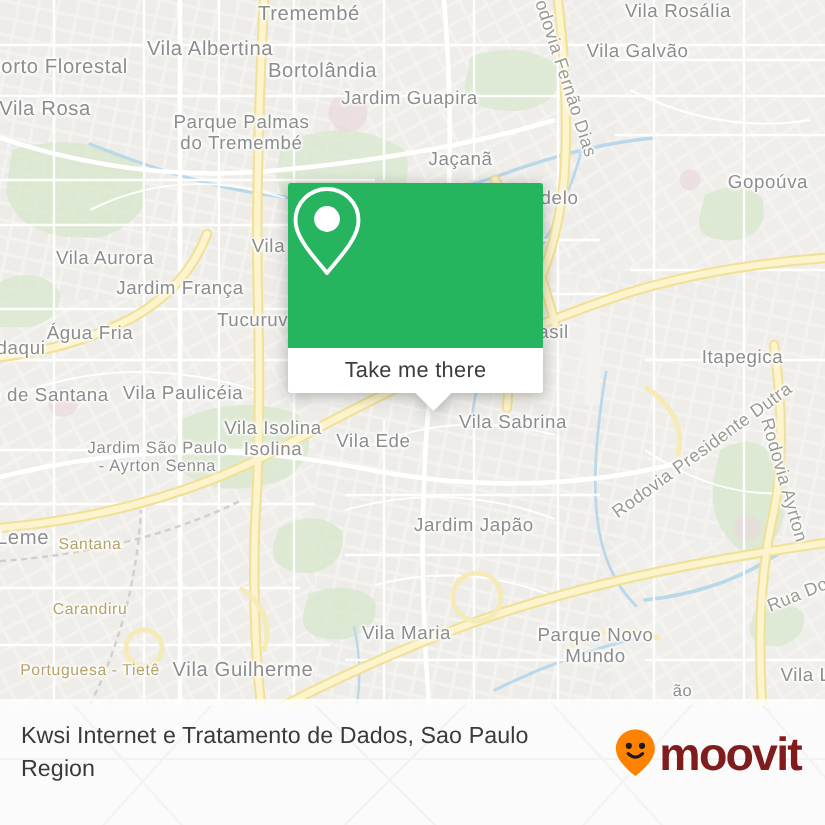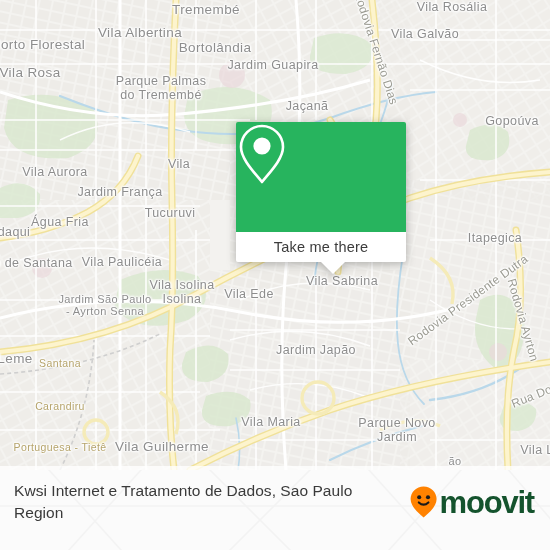--- a/index.html
+++ b/index.html
@@ -26,21 +26,20 @@
   .ml-lg{font-size:13.5px;}
   .ml-md{font-size:12.5px;}
   .ml-sm{font-size:11px;}
   .ml-road{color:#9b9b92;font-size:12px;letter-spacing:.3px;}
   .ml-station{color:#b5a36a;font-size:10.5px;}
 
   
   #card{
     position:absolute;left:192px;top:122px;width:194px;
     filter:drop-shadow(0 2px 5px rgba(0,0,0,.28));
-    margin-left:44px;
   }
   #card-green{
     width:170px;height:110px;background:#27b45e;
     border-radius:2px 2px 0 0;
     display:flex;align-items:center;justify-content:center;
   }
   #card-btn{
     width:170px;height:30px;background:#ffffff;
     border-radius:0 0 2px 2px;
     display:flex;align-items:center;justify-content:center;
@@ -72,21 +71,21 @@
   #footer-inner{
     position:absolute;left:0;top:0;width:550px;height:80px;
     display:flex;align-items:center;justify-content:space-between;
     padding:0 16px 16px 14px;box-sizing:border-box;
   }
   #footer-title{
     color:#3a3a3a;font-size:15.5px;line-height:1.45;
     max-width:370px;letter-spacing:.05px;
   }
   #logo{display:flex;align-items:center;gap:1px;}
-  #logo-word{color:#14532d;font-size:31px;font-weight:bold;letter-spacing:-1.2px;line-height:1;}
+  #logo-word{color:#7f1d1d;font-size:31px;font-weight:bold;letter-spacing:-1.2px;line-height:1;}
 </style>
 </head>
 <body>
 
 <div id="app">
 
   <div id="map">
     <svg width="550" height="470" viewBox="0 0 550 470">
       <defs>
         <pattern id="blocks" width="13" height="11" patternUnits="userSpaceOnUse" patternTransform="rotate(12)">
@@ -242,21 +241,21 @@
         <div class="maplabel ml-lg" style="left: 215px; top: 47px;">Bortolândia</div>
         <div class="maplabel ml-md" style="left: 425px; top: 34px;">Vila Galvão</div>
         <div class="maplabel ml-lg" style="left: 38px; top: 44px;">Horto Florestal</div>
         <div class="maplabel ml-md" style="left: 273px; top: 65px;">Jardim Guapira</div>
         <div class="maplabel ml-lg" style="left: 30px; top: 72px;">Vila Rosa</div>
         <div class="maplabel ml-md" style="left: 161px; top: 81px;">Parque Palmas</div>
         <div class="maplabel ml-md" style="left: 161px; top: 95px;">do Tremembé</div>
         <div class="maplabel ml-md" style="left: 307px; top: 106px;">Jaçanã</div>
         <div class="maplabel ml-md" style="left: 512px; top: 121px;">Gopoúva</div>
         <div class="maplabel ml-md" style="left: 373px; top: 132px;">delo</div>
-        <div class="maplabel ml-md" style="left: 55px; top: 172px; text-align: center;">Vila Aurora</div>
+        <div class="maplabel ml-md" style="left: 70px; top: 172px; text-align: center;">Vila Aurora</div>
         <div class="maplabel ml-md" style="left: 179px; top: 164px;">Vila</div>
         <div class="maplabel ml-md" style="left: 120px; top: 192px;">Jardim França</div>
         <div class="maplabel ml-md" style="left: 170px; top: 213px;">Tucuruvi</div>
         <div class="maplabel ml-md" style="left: 60px; top: 222px;">Água Fria</div>
         <div class="maplabel ml-md" style="left: 369px; top: 221px;">asil</div>
         <div class="maplabel ml-md" style="left: 495px; top: 238px;">Itapegica</div>
         <div class="maplabel ml-md" style="left: 14px; top: 232px;">daqui</div>
         <div class="maplabel ml-md" style="left: 122px; top: 262px;">Vila Paulicéia</div>
         <div class="maplabel ml-md" style="left: 33px; top: 263px;">o de Santana</div>
         <div class="maplabel ml-md" style="left: 182px; top: 285px;">Vila Isolina</div>
@@ -264,21 +263,21 @@
         <div class="maplabel ml-md" style="left: 249px; top: 294px;">Vila Ede</div>
         <div class="maplabel ml-md" style="left: 342px; top: 281px;">Vila Sabrina</div>
         <div class="maplabel ml-sm" style="left: 105px; top: 299px;">Jardim São Paulo</div>
         <div class="maplabel ml-sm" style="left: 105px; top: 311px;">- Ayrton Senna</div>
         <div class="maplabel ml-md" style="left: 316px; top: 350px; text-align: center;">Jardim Japão</div>
         <div class="maplabel ml-lg" style="left: 15px; top: 358px;">Leme</div>
         <div class="maplabel ml-station" style="left: 60px; top: 363px;">Santana</div>
         <div class="maplabel ml-station" style="left: 60px; top: 406px;">Carandiru</div>
         <div class="maplabel ml-md" style="left: 271px; top: 422px;">Vila Maria</div>
         <div class="maplabel ml-md" style="left: 397px; top: 423px;">Parque Novo</div>
-        <div class="maplabel ml-md" style="left: 397px; top: 437px;">Jardim</div>
+        <div class="maplabel ml-md" style="left: 397px; top: 437px;">Mundo</div>
         <div class="maplabel ml-lg" style="left: 162px; top: 446px;">Vila Guilherme</div>
         <div class="maplabel ml-station" style="left: 60px; top: 447px;">Portuguesa - Tietê</div>
         <div class="maplabel ml-md" style="left: 537px; top: 450px;">Vila L</div>
         <div class="maplabel ml-sm" style="left: 455px; top: 461px;">ão</div>
       </div>
     <div id="map-roadlabels">
         <div class="maplabel ml-road" style="left: 376px; top: 48px; transform: translate(-50%, -50%) rotate(72deg);">Rodovia Fernão Dias</div>
         <div class="maplabel ml-road" style="left: 468px; top: 300px; transform: translate(-50%, -50%) rotate(-36deg);">Rodovia Presidente Dutra</div>
         <div class="maplabel ml-road" style="left: 523px; top: 320px; transform: translate(-50%, -50%) rotate(74deg);">Rodovia Ayrton</div>
         <div class="maplabel ml-road" style="left: 535px; top: 395px; transform: translate(-50%, -50%) rotate(-22deg);">Rua Dou</div>

